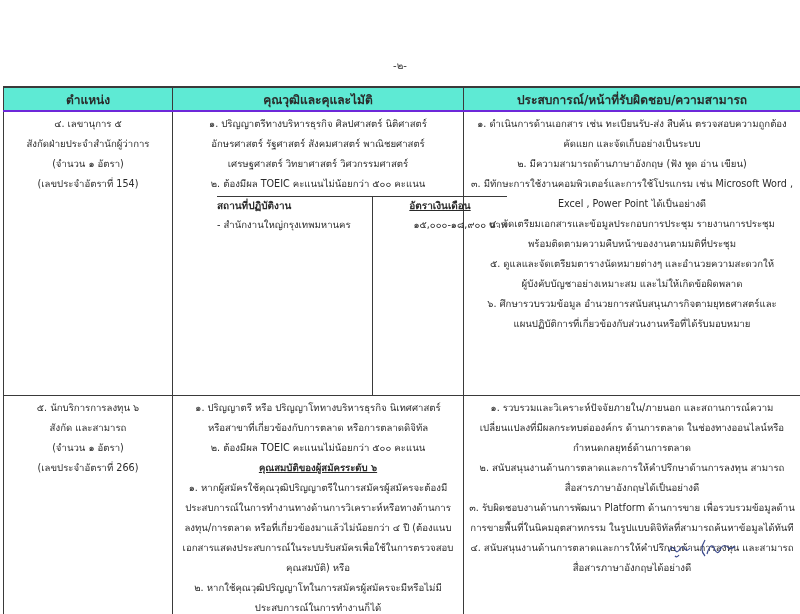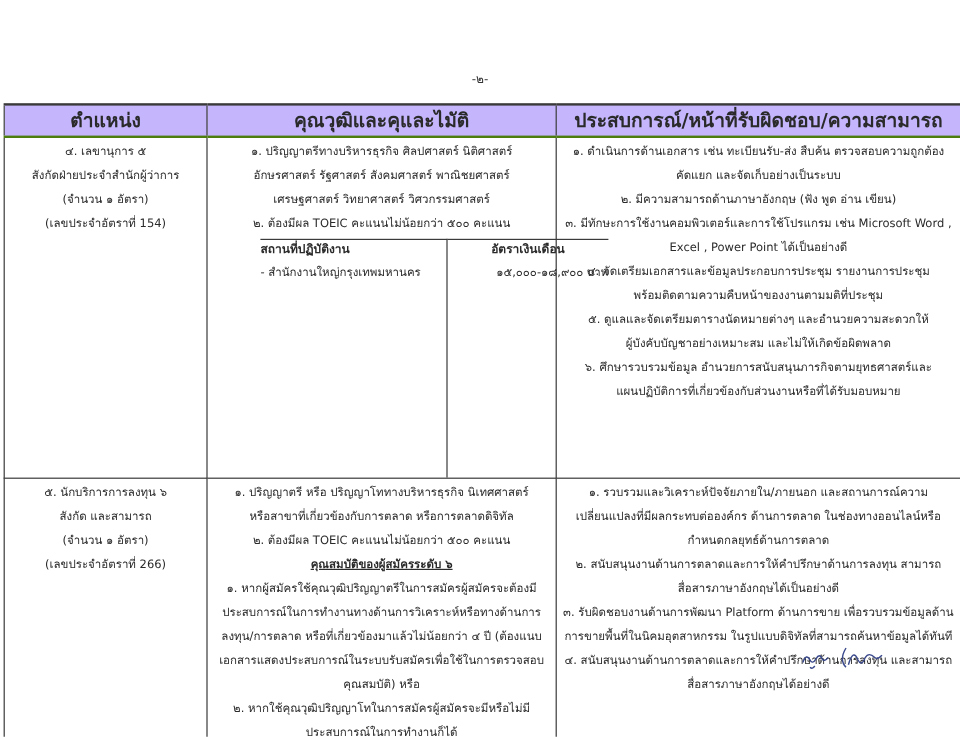--- a/index.html
+++ b/index.html
@@ -1,32 +1,32 @@
 <!DOCTYPE html>
 <html><head>
 <meta charset="utf-8">
 <style>
   html, body { margin: 0; padding: 0; background: #ffffff; }
   body { width: 800px; height: 614px; position: relative; overflow: hidden;
          font-family: "DejaVu Sans", sans-serif; color: #2a2a2a; font-size: 9.6px; }
   .page-num { position: absolute; top: 58px; left: 0; width: 800px; text-align: center; font-size: 10px; color: #333; }
   table.main { position: absolute; top: 86px; left: 3px; width: 797px; border-collapse: collapse; table-layout: fixed; }
   table.main td, table.main th { border: 1px solid #3a3a3a; vertical-align: top; padding: 0; }
-  table.main th { background: #c4b5fd; font-weight: bold; height: 22px; text-align: center; vertical-align: middle; font-size: 16px; border-bottom: 2px solid #4d7c0f; border-top: 2px solid #3a3a3a; }
+  table.main th { background: #5eead4; font-weight: bold; height: 22px; text-align: center; vertical-align: middle; font-size: 12px; border-bottom: 2px solid #6d28d9; border-top: 2px solid #3a3a3a; }
   .col1 { width: 169px; }
   .col2 { width: 291px; }
   .col3 { width: 337px; }
   .cell-pad { padding: 2px 5px; }
   .line { line-height: 20px; white-space: nowrap; text-align: center; }
   .underline-bold { font-weight: bold; text-decoration: underline; }
   .sub { width: 100%; border-collapse: collapse; table-layout: fixed; margin-left: 44px; }
   .sub td { border: none !important; border-top: 1px solid #3a3a3a !important; padding: 2px 5px; vertical-align: top; }
   .sub td.sub-left { border-right: 1px solid #3a3a3a !important; width: 155px; }
   .sub .hd { font-weight: bold; line-height: 18px; font-size: 10px; }
-  .sub .hd-c { font-weight: bold; line-height: 18px; text-align: center; font-size: 10px; }
+  .sub .hd-c { font-weight: bold; line-height: 18px; text-align: center; font-size: 10px; text-decoration: underline; }
   .sub .val { line-height: 20px; white-space: nowrap; }
   .sub .val-c { line-height: 20px; text-align: right; white-space: nowrap; }
   tr.row1 td { height: 198px; }
   tr.row2 td { height: 268px; }
   .row2-bottom { border-bottom: 2px solid #3a3a3a !important; }
   .sig { position: absolute; left: 665px; top: 532px; width: 80px; height: 30px; }
 </style>
 </head>
 <body>
 

